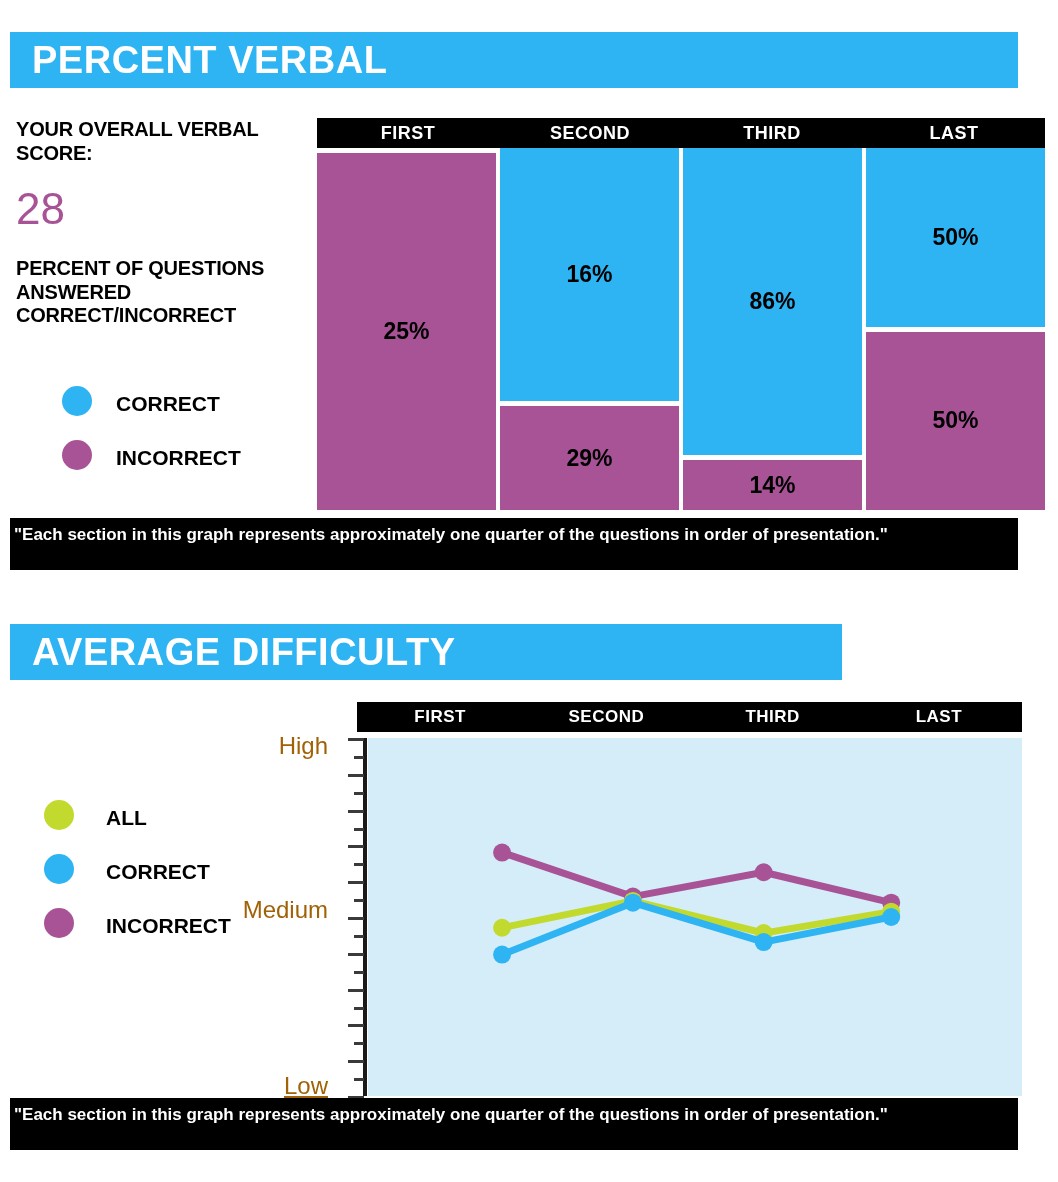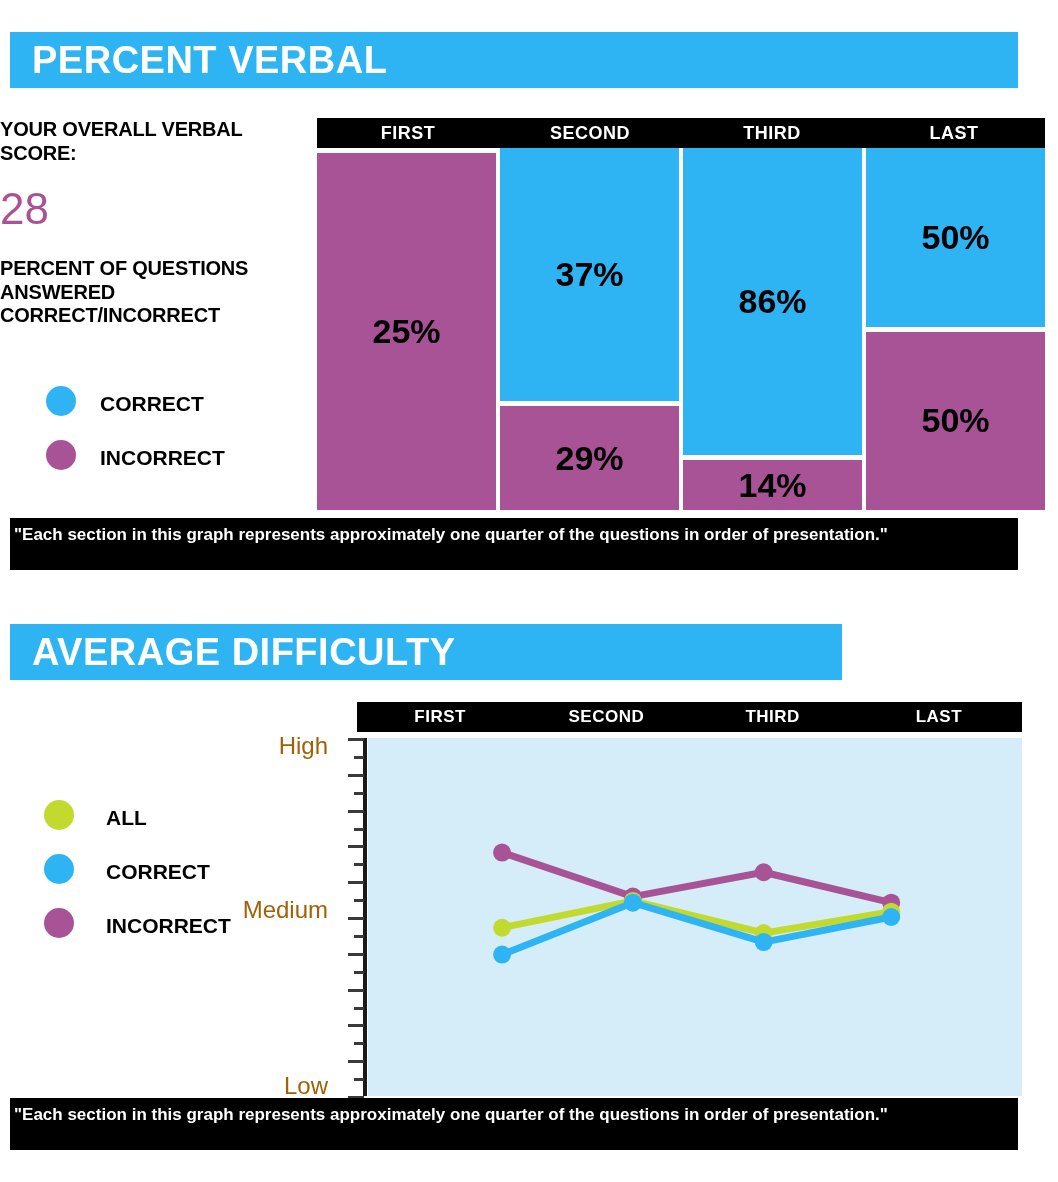--- a/index.html
+++ b/index.html
@@ -23,21 +23,21 @@
     font-weight: bold;
     letter-spacing: 0.5px;
     display: flex;
     align-items: center;
     padding-left: 22px;
   }
   #banner-1 { top: 32px; width: 1008px; }
   #banner-2 { top: 624px; width: 832px; }
 
   
-  .left-panel-1 { position: absolute; left: 0; top: 118px; width: 310px; }
+  .left-panel-1 { position: absolute; left: 16px; top: 118px; width: 310px; }
   .lbl-strong {
     font-size: 20px;
     font-weight: bold;
     color: #000;
     line-height: 1.18;
     letter-spacing: -0.2px;
   }
   .score-value {
     font-size: 44px;
     font-weight: normal;
@@ -91,21 +91,21 @@
     display: flex;
     flex-direction: column;
     border-right: 4px solid #ffffff;
     background: #ffffff;
   }
   .mcol:last-child { border-right: 0; }
   .mseg {
     display: flex;
     align-items: center;
     justify-content: center;
-    font-size: 34px;
+    font-size: 23px;
     font-weight: bold;
     color: #000000;
   }
   .mseg.correct { background: #2EB4F2; }
   .mseg.incorrect { background: #A85396; }
   .mgap { height: 5px; background: #ffffff; flex: none; }
 
   
   .footnote {
     position: absolute;
@@ -205,21 +205,21 @@
     <div>THIRD</div>
     <div>LAST</div>
   </div>
 
   <div class="mosaic">
     <div class="mcol">
       <div class="mgap"></div>
       <div class="mseg incorrect" style="flex: 25 1 0%;">25%</div>
     </div>
     <div class="mcol">
-      <div class="mseg correct" style="flex: 71 1 0%;">37%</div>
+      <div class="mseg correct" style="flex: 71 1 0%;">16%</div>
       <div class="mgap"></div>
       <div class="mseg incorrect" style="flex: 29 1 0%;">29%</div>
     </div>
     <div class="mcol">
       <div class="mseg correct" style="flex: 86 1 0%;">86%</div>
       <div class="mgap"></div>
       <div class="mseg incorrect" style="flex: 14 1 0%;">14%</div>
     </div>
     <div class="mcol">
       <div class="mseg correct" style="flex: 50 1 0%;">50%</div>
@@ -254,21 +254,21 @@
   <div class="chart2-head">
     <div>FIRST</div>
     <div>SECOND</div>
     <div>THIRD</div>
     <div>LAST</div>
   </div>
 
   <div class="plot-wrap">
     <div class="ylab" style="top:0px;">High</div>
     <div class="ylab" style="top:164px;">Medium</div>
-    <div class="ylab" style="top:340px;">Low</div>
+    <div class="ylab" style="top:340px;text-decoration:underline;">Low</div>
 
     <div class="plot-area"></div>
     <div class="axis-line"></div>
 
     <div id="ticks">
         <div class="tick major" style="top: 6px;"></div>
         <div class="tick minor" style="top: 23.9px;"></div>
         <div class="tick major" style="top: 41.8px;"></div>
         <div class="tick minor" style="top: 59.7px;"></div>
         <div class="tick major" style="top: 77.6px;"></div>

